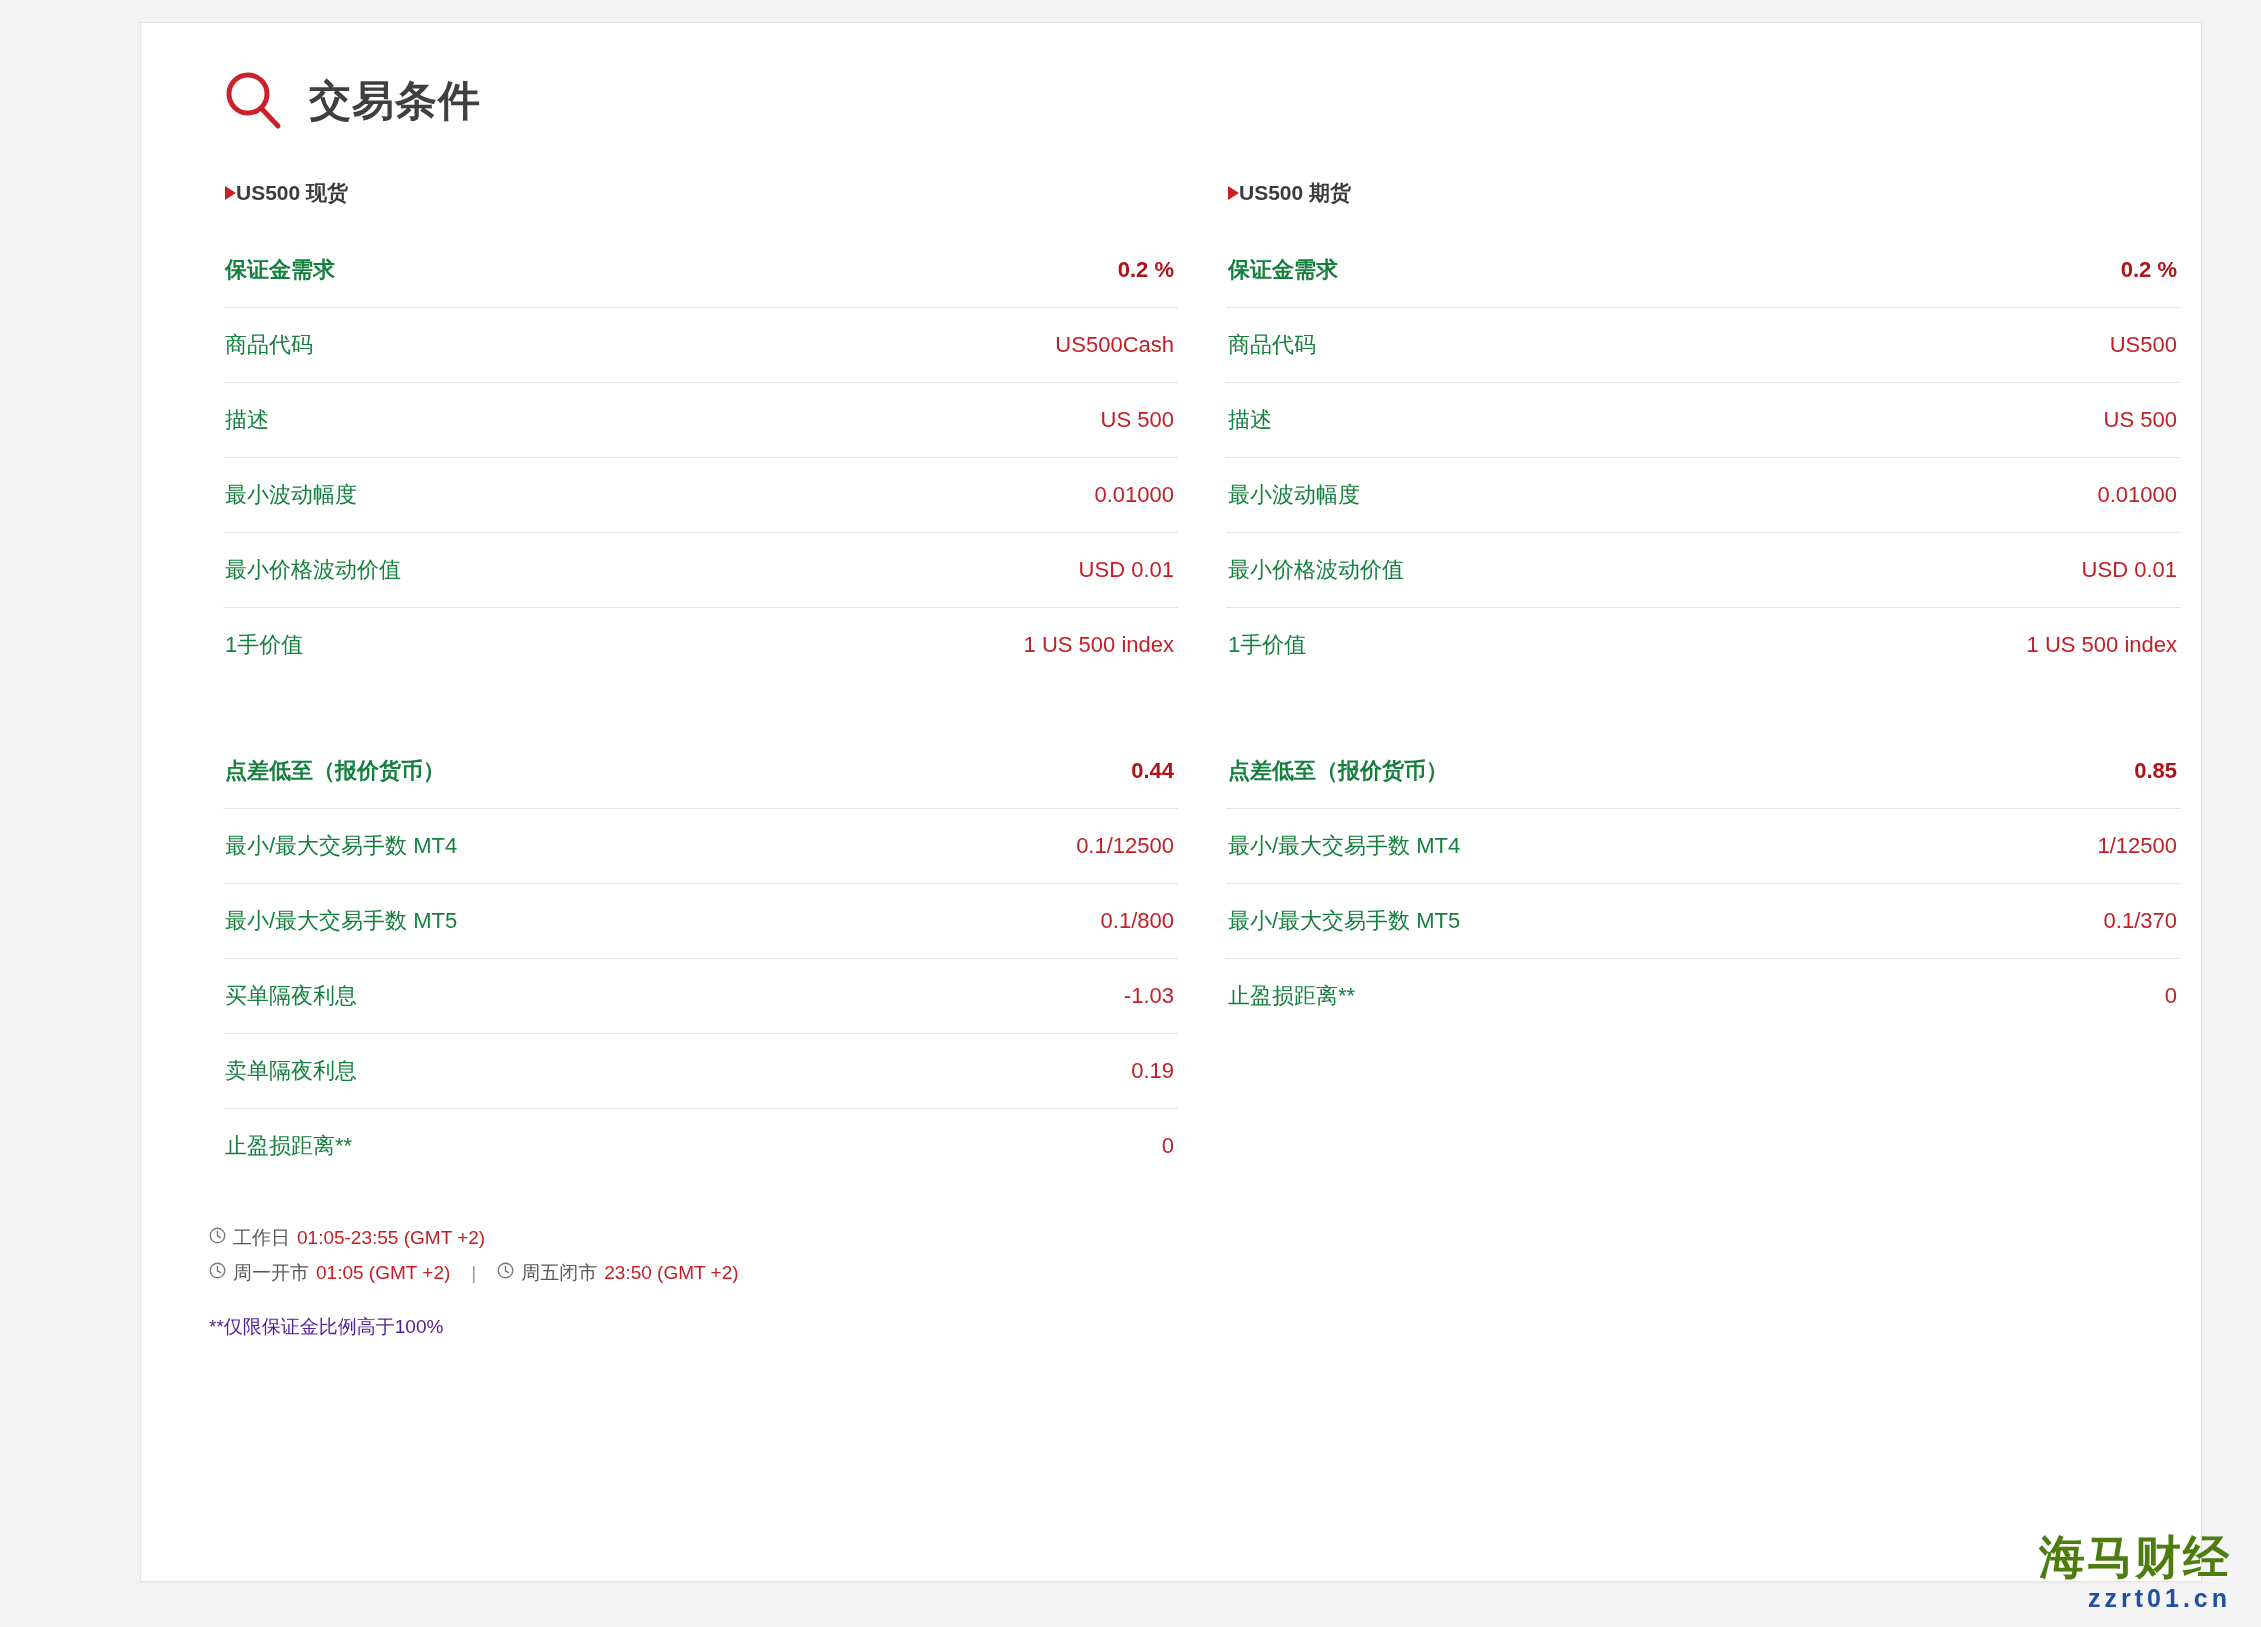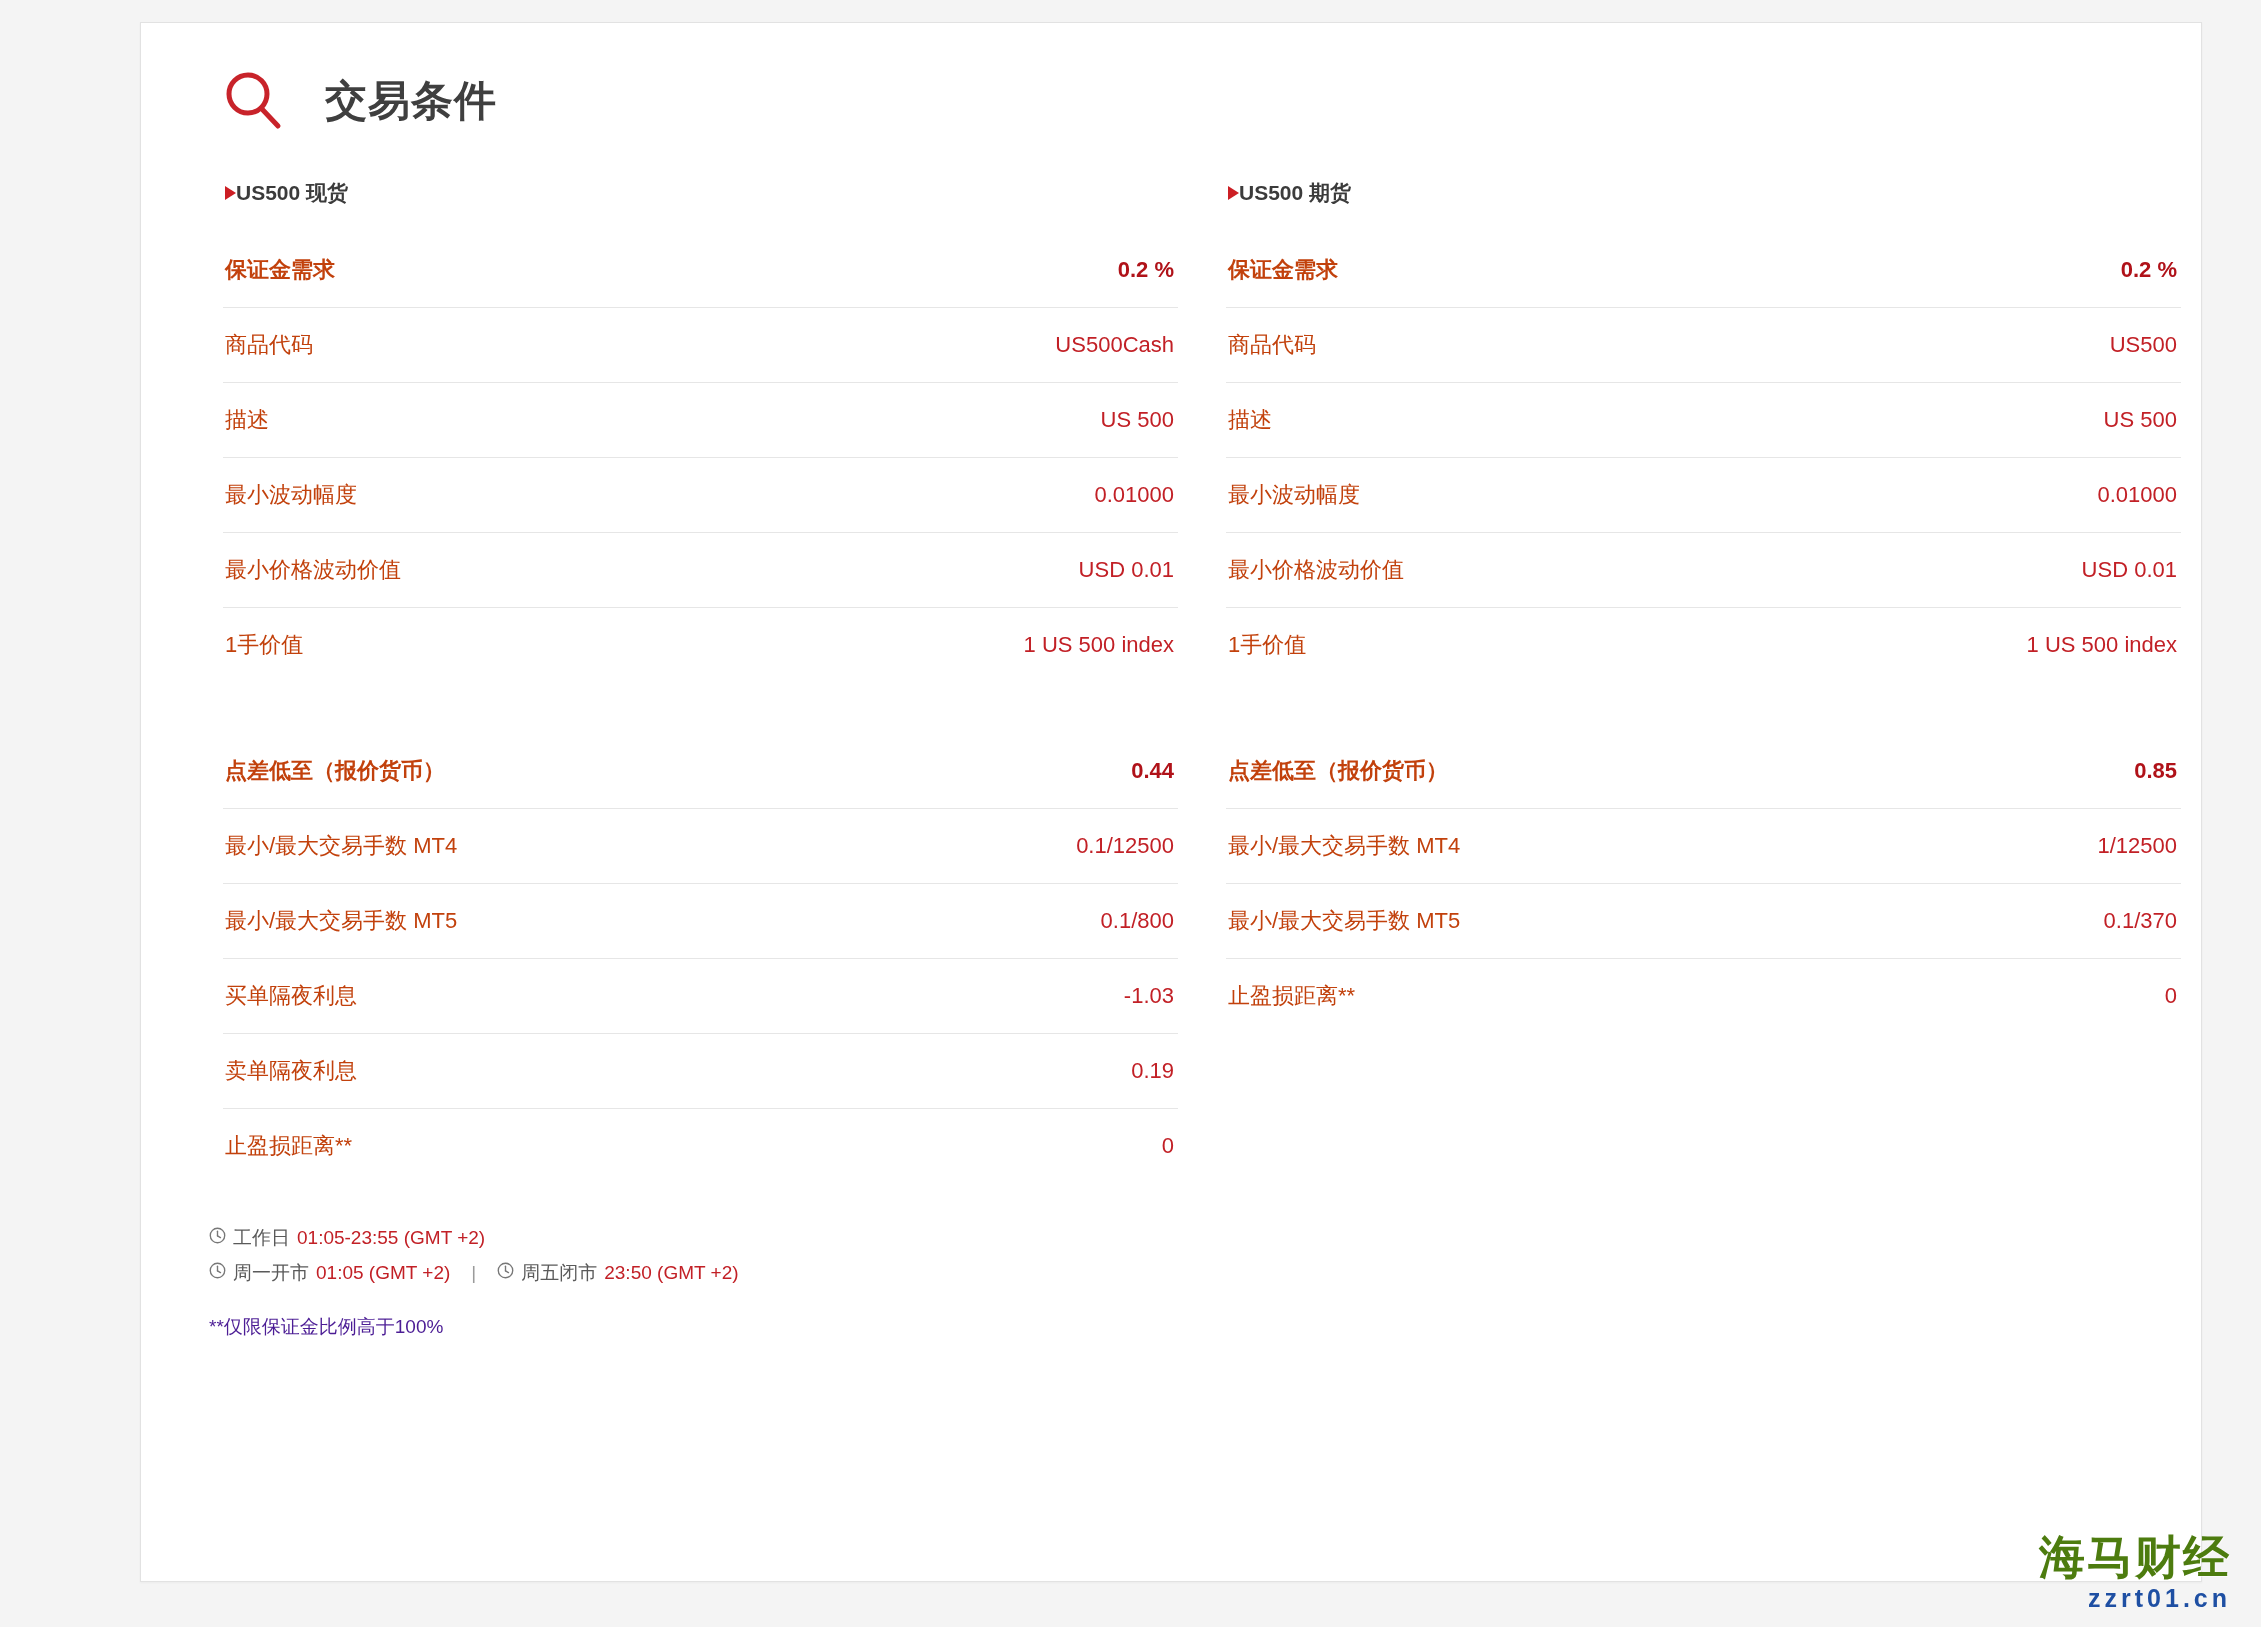--- a/index.html
+++ b/index.html
@@ -26,21 +26,21 @@
     border: 1px solid #e2e2e2;
     box-shadow: 0 1px 2px rgba(0,0,0,0.04);
   }
   .card-inner {
     padding: 48px 62px 0 46px;
   }
   
   .header {
     display: flex;
     align-items: center;
-    gap: 42px;
+    gap: 26px;
     margin-bottom: 48px;
     padding-left: 36px;
   }
   .search-icon {
     width: 60px;
     height: 60px;
     flex: 0 0 auto;
     display: block;
   }
   .header-title {
@@ -81,21 +81,21 @@
   .row {
     display: flex;
     justify-content: space-between;
     align-items: baseline;
     border-bottom: 1px solid #e6e6e6;
     padding: 22px 4px 22px 2px;
     min-height: 72px;
   }
   .row .label {
     font-size: 22px;
-    color: #c2410c;
+    color: #15803d;
   }
   .row .value {
     font-size: 22px;
     color: #c22026;
     text-align: right;
     white-space: nowrap;
   }
   .row.bold .label,
   .row.bold .value {
     font-weight: bold;

